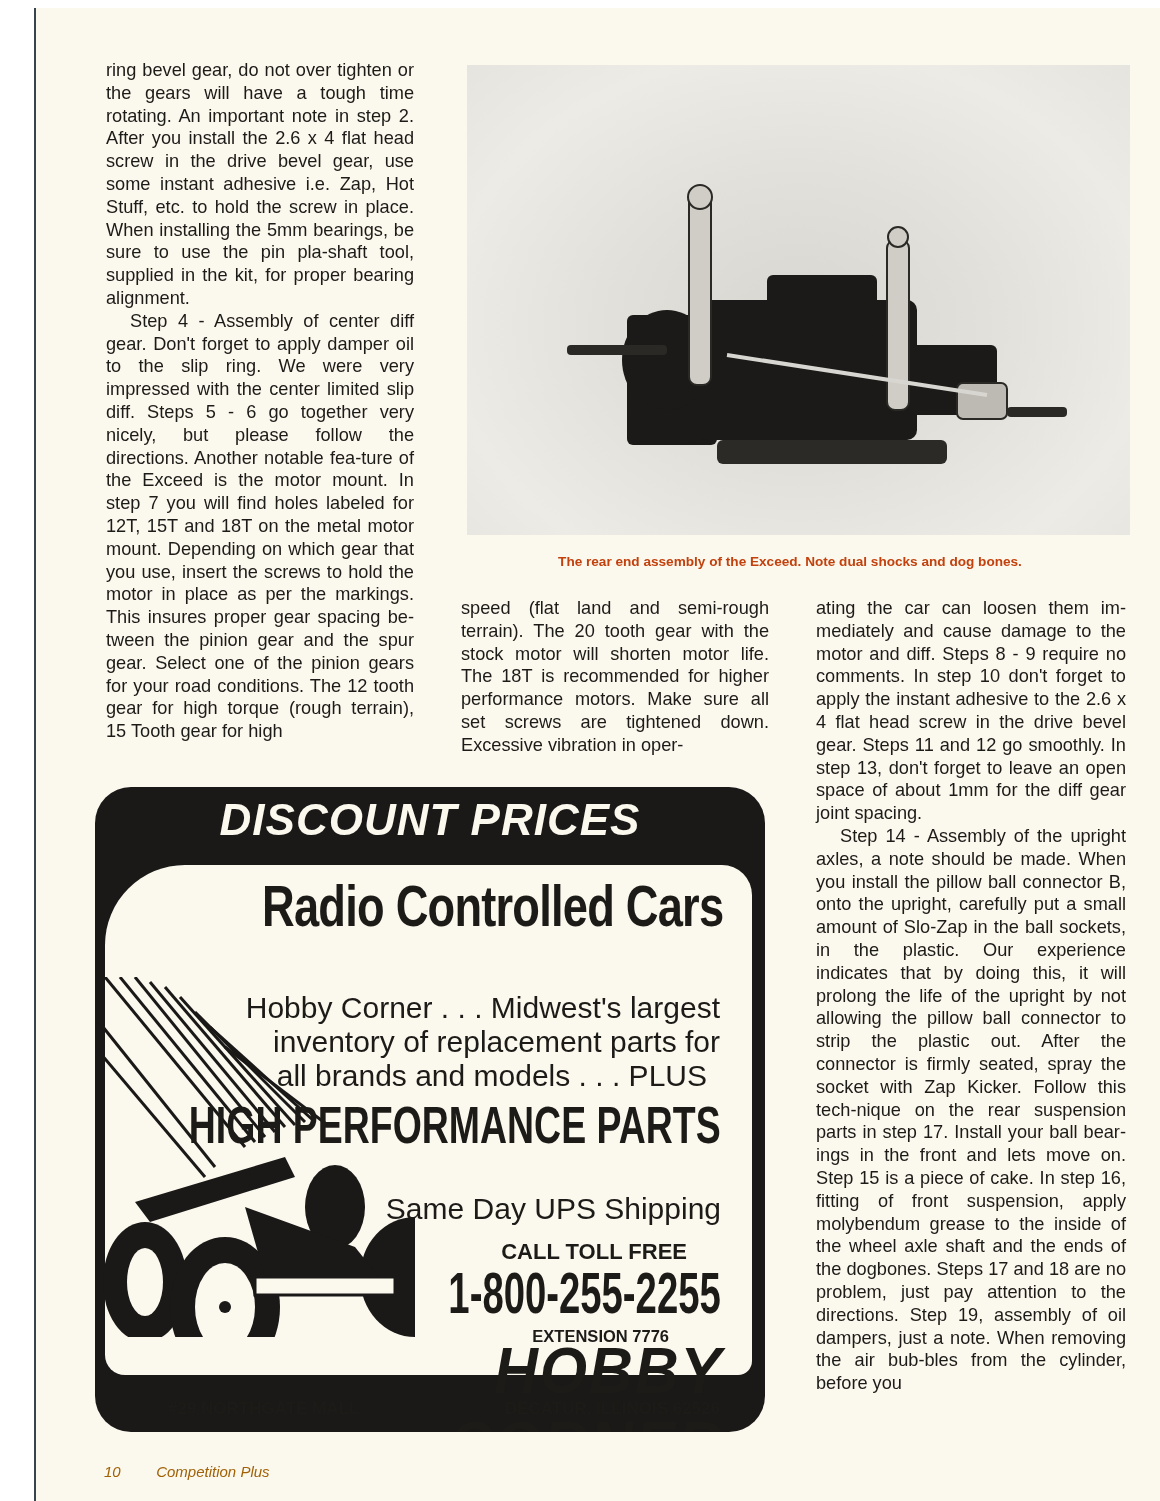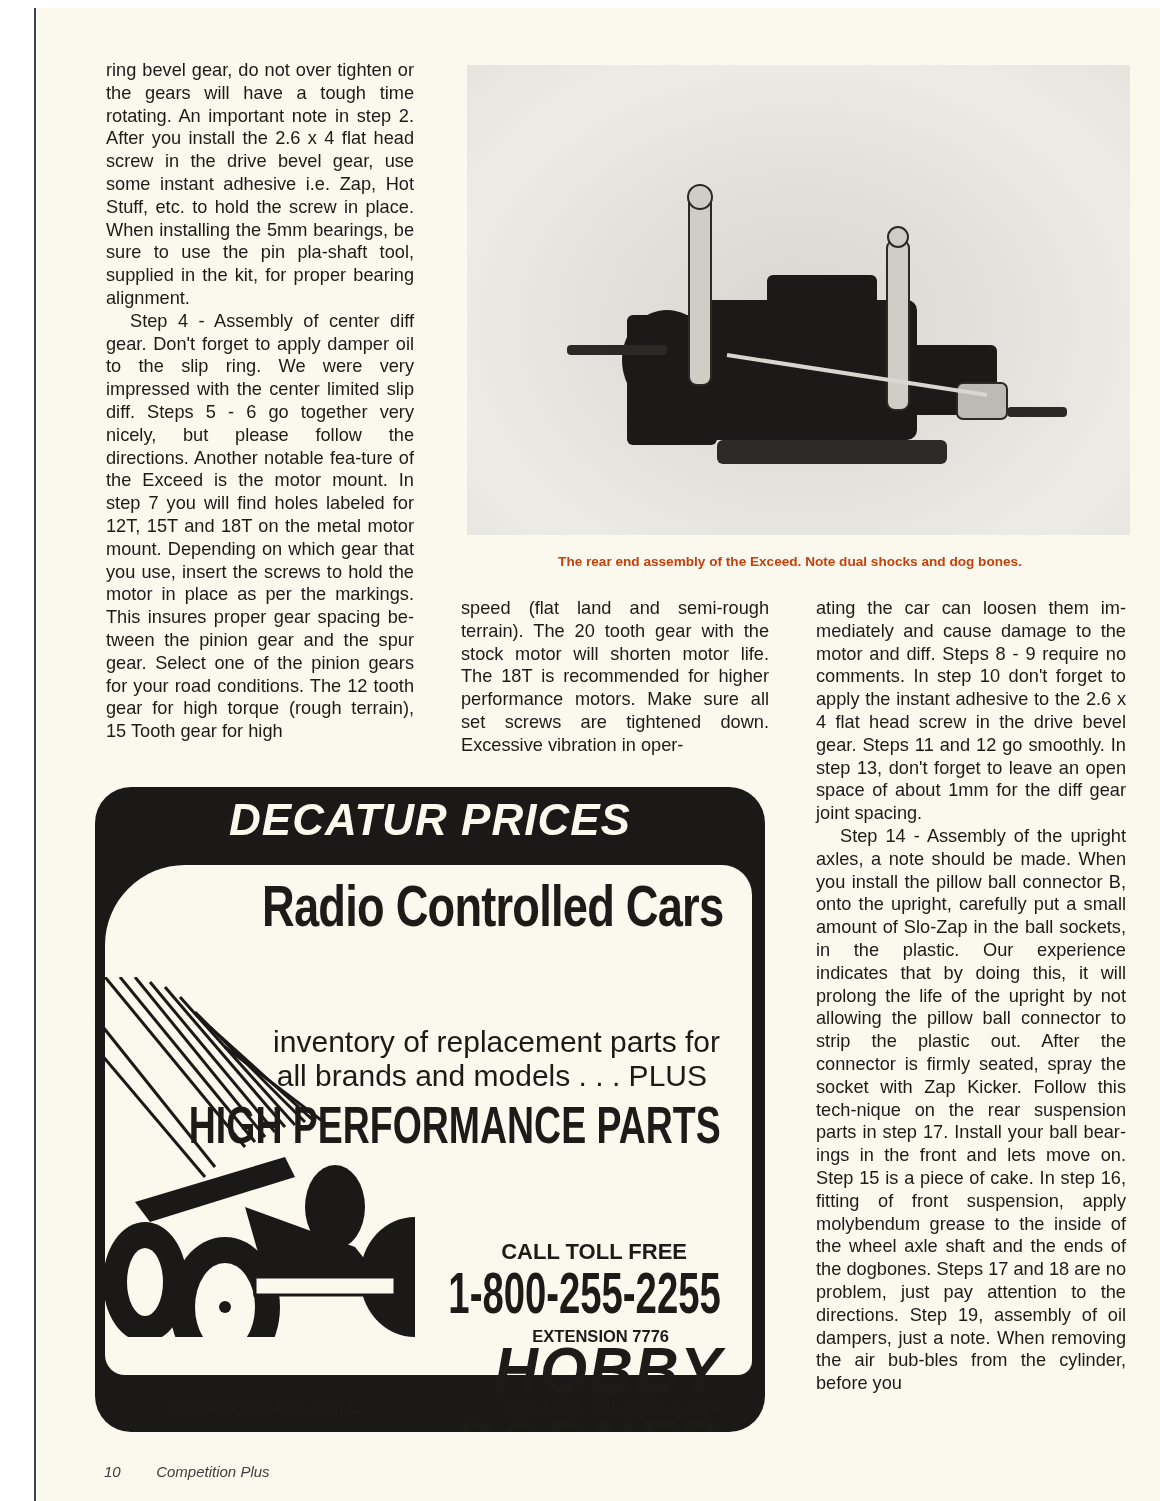--- a/index.html
+++ b/index.html
@@ -38,21 +38,21 @@
   .ad-svc1 { top: 372px; right: 44px; font-size: 30px; }
   .ad-svc2 { top: 405px; right: 44px; font-size: 30px; }
   .ad-call { top: 452px; right: 78px; font-size: 22px; font-weight: bold; }
   .ad-phone { top: 472px; right: 44px; font-size: 58px; font-weight: bold; transform: scaleX(0.66); transform-origin: right center; }
   .ad-ext { top: 540px; right: 96px; font-size: 16.5px; font-weight: bold; }
   .ad-brand { position: absolute; left: 150px; top: 547px; width: 478px; text-align: right; font-size: 64px; font-weight: bold; font-style: italic; letter-spacing: 2px; color: #1d1b18; transform: scaleX(0.95); transform-origin: right center; }
   .ad-addr-l { position: absolute; left: 73px; top: 612px; font-size: 17px; font-weight: bold; color: #1d1b18; }
   .ad-addr-r { position: absolute; right: 45px; top: 612px; font-size: 17px; font-weight: bold; color: #1d1b18; }
   .ad-car { position: absolute; left: 0; top: 190px; }
 
-  .footer { position: absolute; left: 104px; top: 1463px; font-size: 15px; font-style: italic; color: #404040; }
+  .footer { position: absolute; left: 104px; top: 1463px; font-size: 15px; font-style: italic; color: #a16207; }
   .footer .pg { display: inline-block; width: 48px; }
 </style>
 </head>
 <body>
 
 <div class="scan-edge"></div>
 <div class="paper"></div>
 
 <div class="col col-1">
   <p>ring bevel gear, do not over tighten or the gears will have a tough time rotating. An important note in step 2. After you install the 2.6 x 4 flat head screw in the drive bevel gear, use some instant adhesive i.e. Zap, Hot Stuff, etc. to hold the screw in place. When installing the 5mm bearings, be sure to use the pin pla-shaft tool, supplied in the kit, for proper bearing alignment.</p>
@@ -86,21 +86,21 @@
 <div class="col col-2">
   <p>speed (flat land and semi-rough terrain). The 20 tooth gear with the stock motor will shorten motor life. The 18T is recommended for higher performance motors. Make sure all set screws are tightened down. Excessive vibration in oper-</p>
 </div>
 
 <div class="col col-3">
   <p>ating the car can loosen them im-mediately and cause damage to the motor and diff. Steps 8 - 9 require no comments. In step 10 don't forget to apply the instant adhesive to the 2.6 x 4 flat head screw in the drive bevel gear. Steps 11 and 12 go smoothly. In step 13, don't forget to leave an open space of about 1mm for the diff gear joint spacing.</p>
   <p class="indent">Step 14 - Assembly of the upright axles, a note should be made. When you install the pillow ball connector B, onto the upright, carefully put a small amount of Slo-Zap in the ball sockets, in the plastic. Our experience indicates that by doing this, it will prolong the life of the upright by not allowing the pillow ball connector to strip the plastic out. After the connector is firmly seated, spray the socket with Zap Kicker. Follow this tech-nique on the rear suspension parts in step 17. Install your ball bear-ings in the front and lets move on. Step 15 is a piece of cake. In step 16, fitting of front suspension, apply molybendum grease to the inside of the wheel axle shaft and the ends of the dogbones. Steps 17 and 18 are no problem, just pay attention to the directions. Step 19, assembly of oil dampers, just a note. When removing the air bub-bles from the cylinder, before you</p>
 </div>
 
 <div class="ad">
-  <div class="ad-head">DECATUR PRICES</div>
+  <div class="ad-head">DISCOUNT PRICES</div>
   <div class="ad-inner"></div>
   <svg class="ad-car" width="320" height="360" viewBox="0 0 320 360">
     <g stroke="#1a1918" stroke-width="3" fill="none">
       <line x1="10" y1="0" x2="150" y2="170"></line>
         <line x1="25" y1="0" x2="160" y2="165"></line>
       <line x1="40" y1="0" x2="170" y2="160"></line>
         <line x1="55" y1="5" x2="180" y2="155"></line>
       <line x1="70" y1="10" x2="190" y2="150"></line>
         <line x1="85" y1="20" x2="200" y2="148"></line>
       <line x1="100" y1="35" x2="210" y2="145"></line>
@@ -114,23 +114,25 @@
     <ellipse cx="50" cy="305" rx="18" ry="34" fill="#fbf8ee"></ellipse>
     <ellipse cx="240" cy="230" rx="30" ry="42" fill="#1a1918"></ellipse>
     <ellipse cx="320" cy="300" rx="55" ry="60" fill="#1a1918"></ellipse>
     <ellipse cx="130" cy="330" rx="55" ry="70" fill="#1a1918"></ellipse>
     <ellipse cx="130" cy="330" rx="30" ry="44" fill="#fbf8ee"></ellipse>
     <circle cx="130" cy="330" r="6" fill="#1a1918"></circle>
     <polygon points="150,230 260,270 300,320 170,300" fill="#1a1918"></polygon>
     <rect x="160" y="300" width="140" height="18" fill="#fbf8ee" stroke="#1a1918" stroke-width="3"></rect>
   </svg>
   <div class="ad-line ad-rc">Radio Controlled Cars</div>
+  <div class="ad-line ad-body ad-b1">Hobby Corner . . . Midwest's largest</div>
   <div class="ad-line ad-body ad-b2">inventory of replacement parts for</div>
   <div class="ad-line ad-body ad-b3">all brands and models . . . PLUS</div>
   <div class="ad-line ad-hpp">HIGH PERFORMANCE PARTS</div>
+  <div class="ad-line ad-svc2">Same Day UPS Shipping</div>
   <div class="ad-line ad-call">CALL TOLL FREE</div>
   <div class="ad-line ad-phone">1-800-255-2255</div>
   <div class="ad-line ad-ext">EXTENSION 7776</div>
   <div class="ad-brand">HOBBY CORNER</div>
   <div class="ad-addr-l">#29 NORTHGATE MALL</div>
   <div class="ad-addr-r">DECATUR, ILLINOIS 62526</div>
 </div>
 
 <div class="footer">
   <span class="pg">10</span>

